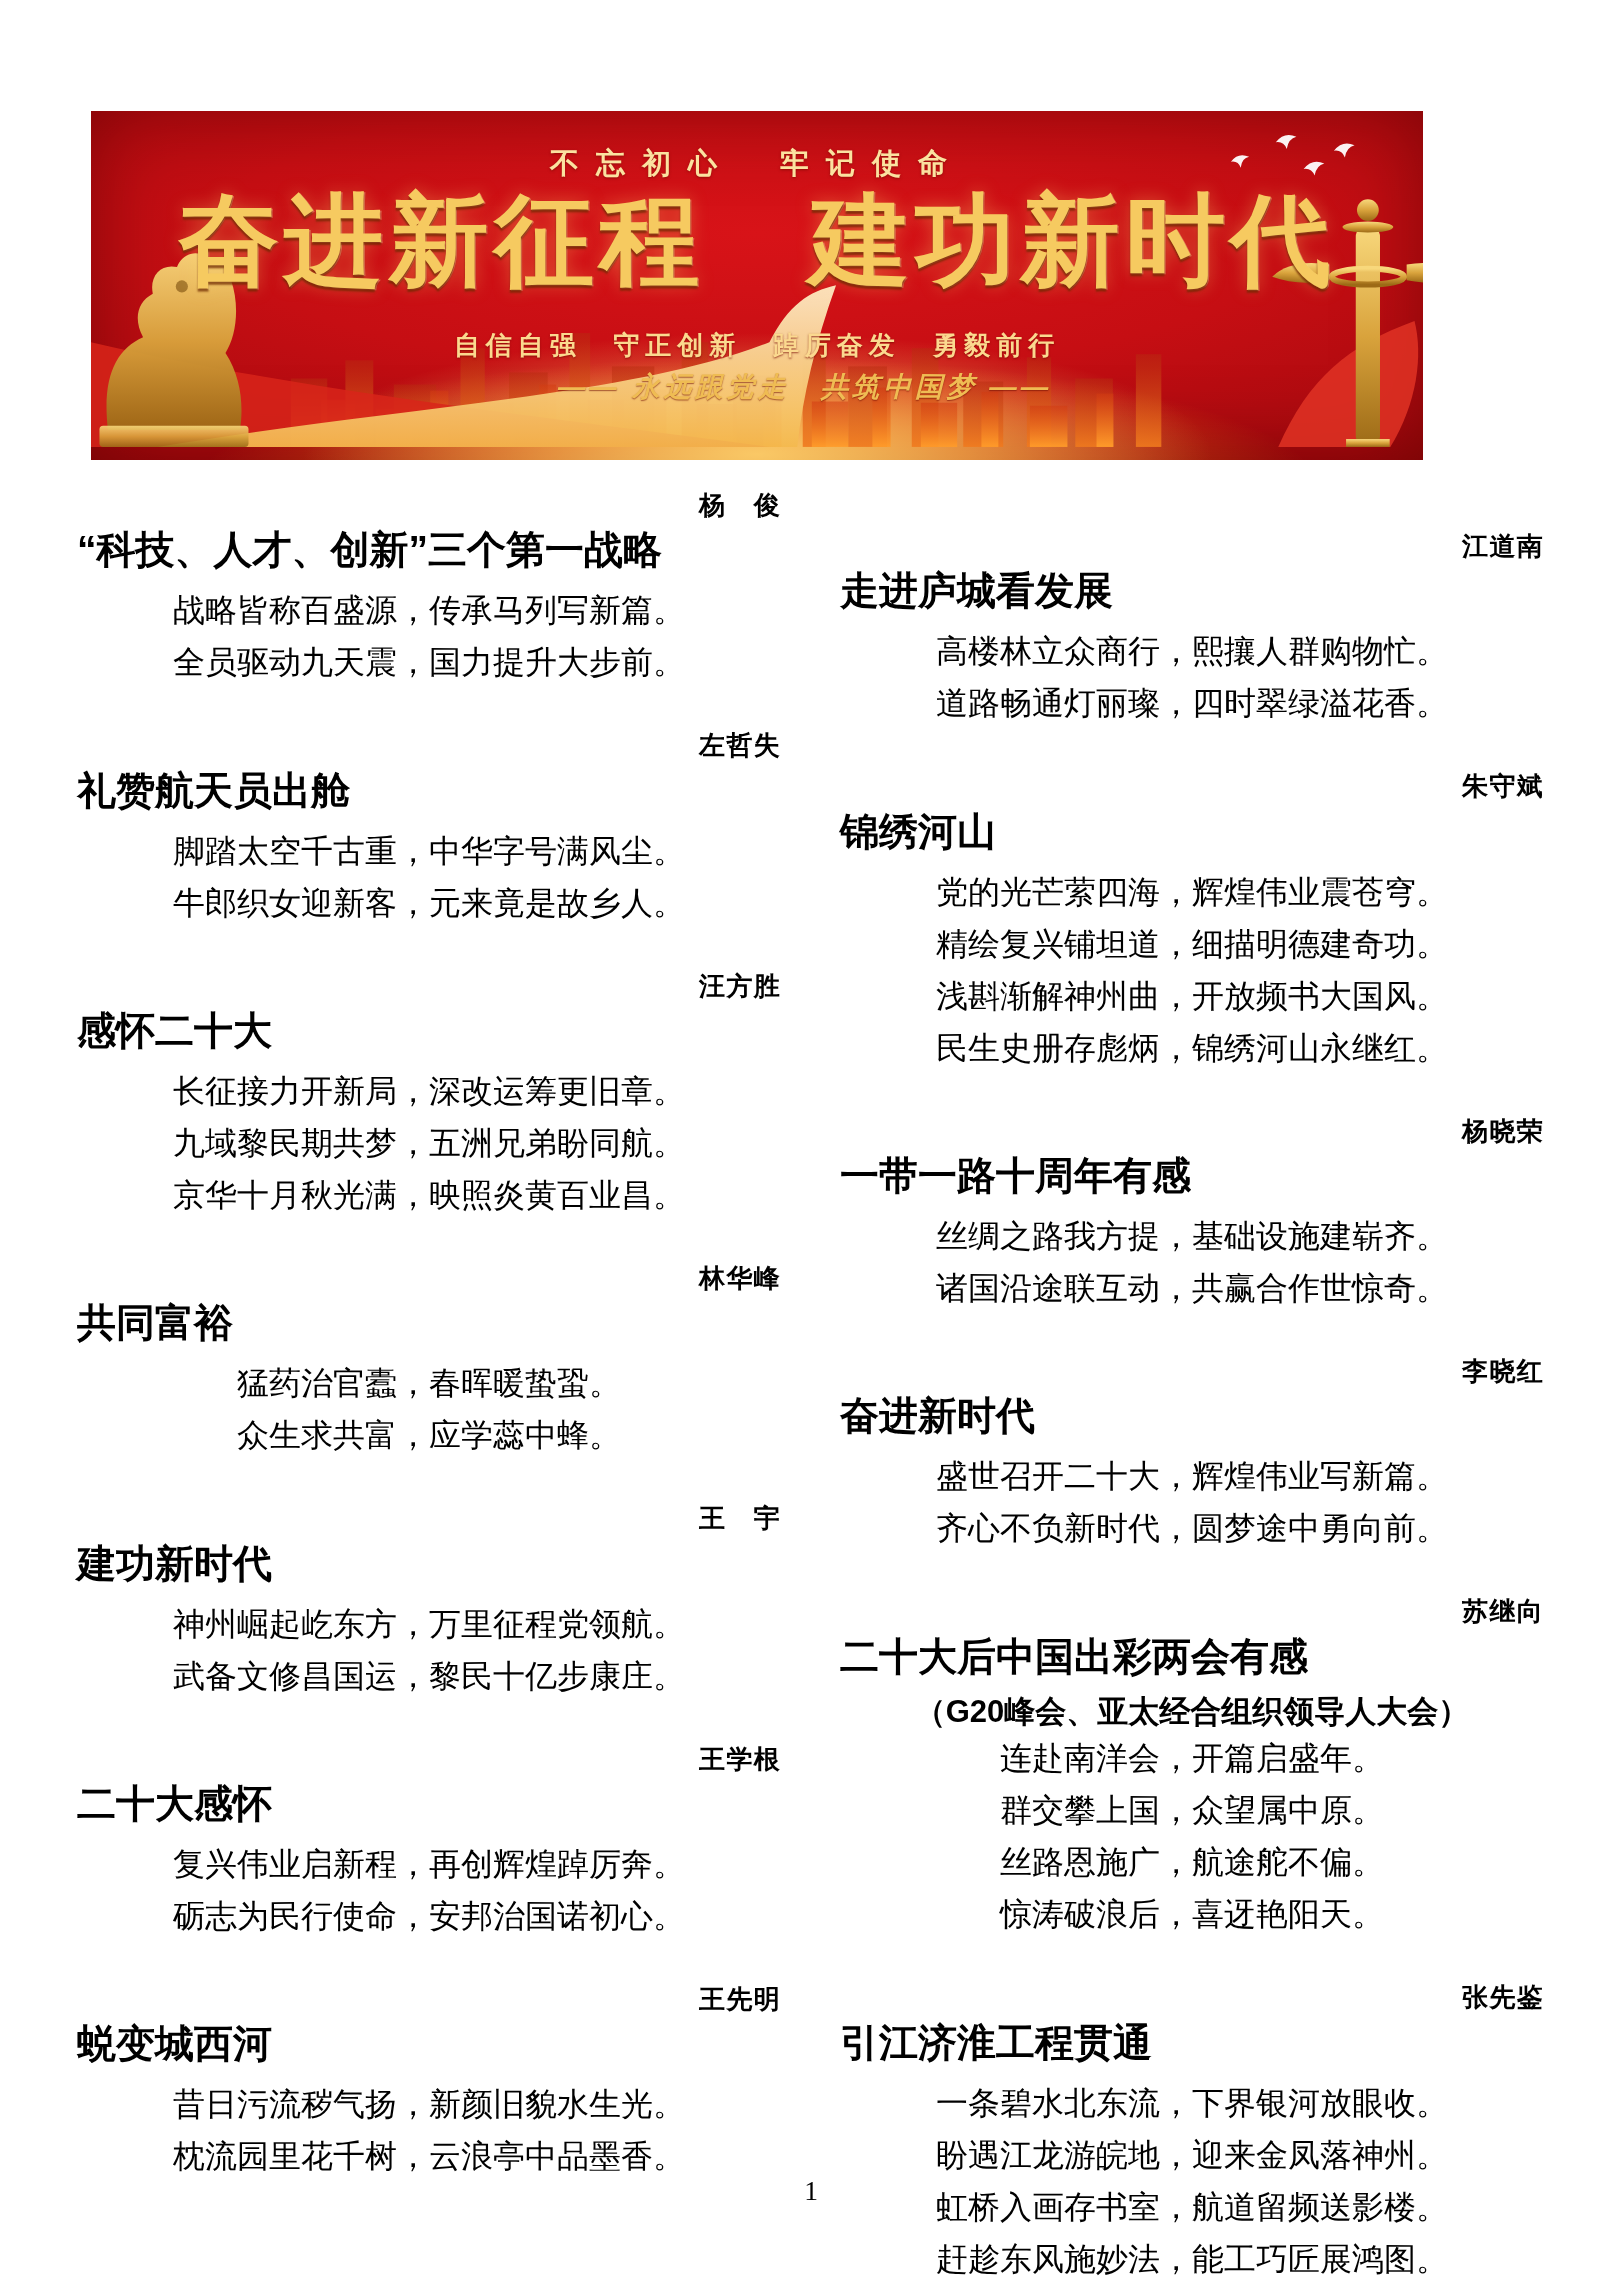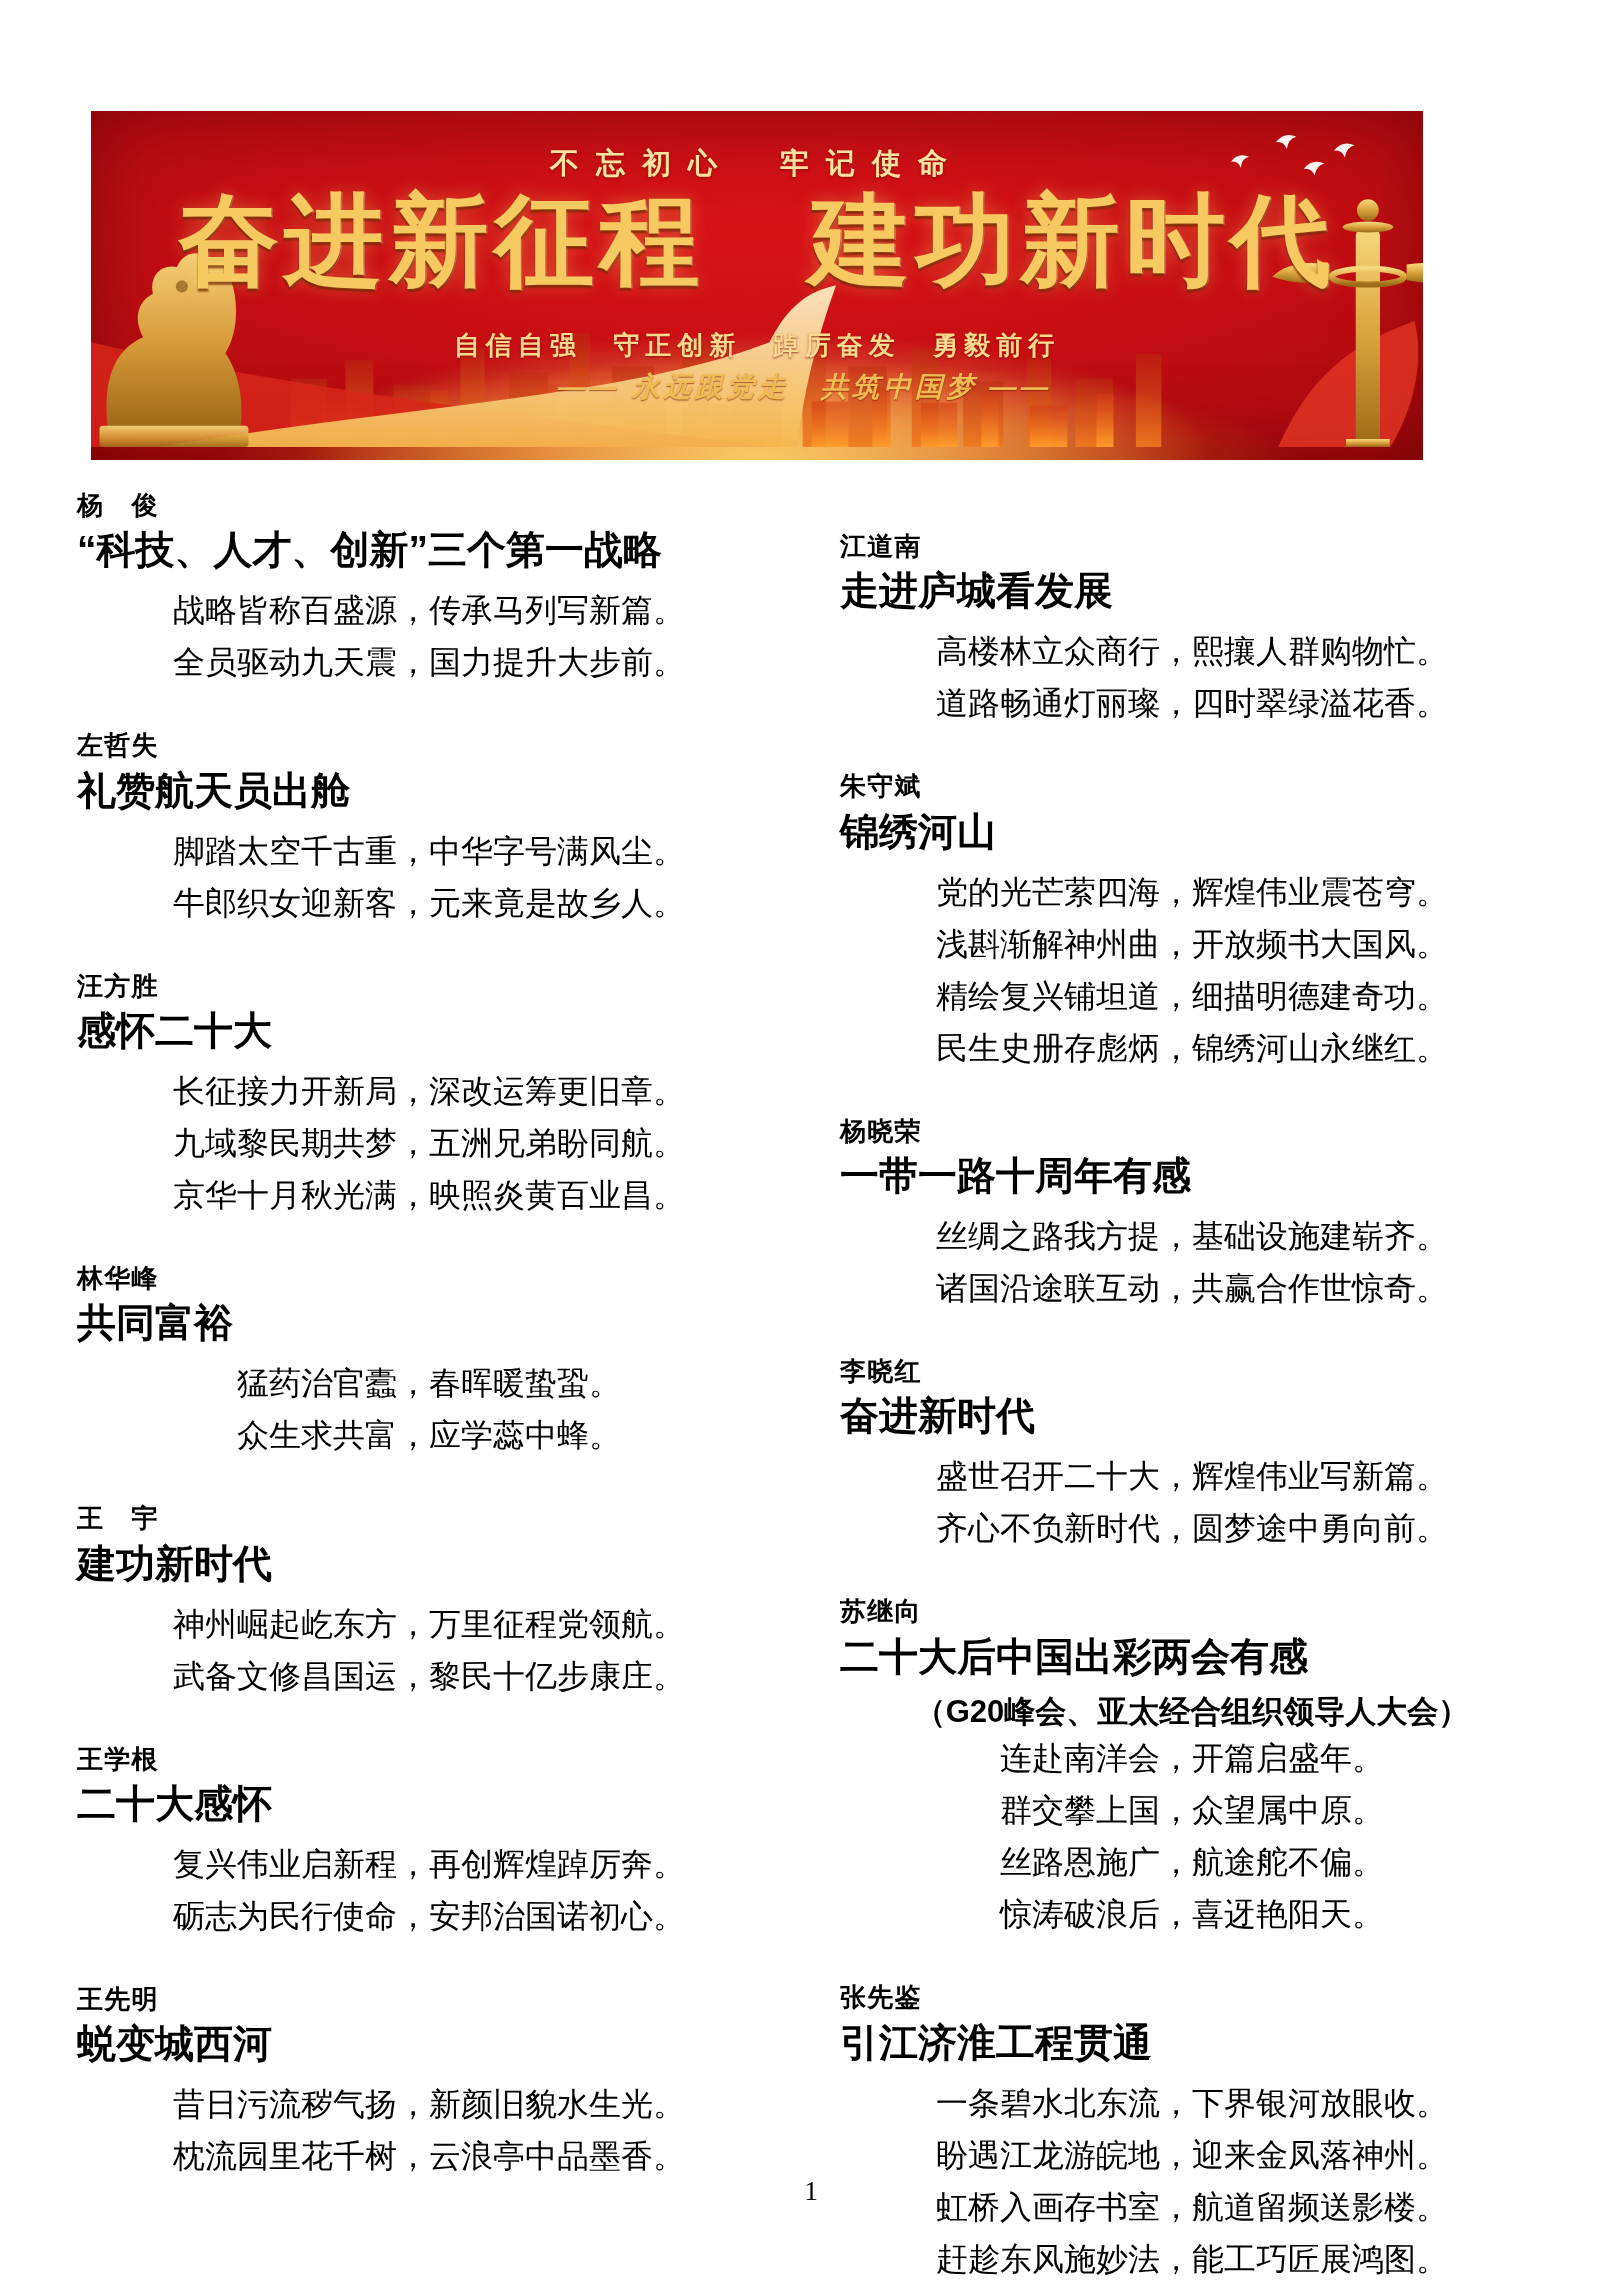--- a/index.html
+++ b/index.html
@@ -44,20 +44,21 @@
 
   
   .content{position:absolute;left:0;top:490px;width:1622px;}
   .column{position:absolute;top:0;width:704px;}
   .col-left{left:77px;}
   .col-right{left:840px;margin-top:41px;}
   .poem{margin-bottom:42px;}
   .author{
     font-size:26px;font-weight:bold;line-height:1.2;margin-bottom:5.2px;
     letter-spacing:1.3px;
+    text-align:right;
   }
   .title{
     font-size:39px;font-weight:bold;line-height:1.25;text-align:left;
     margin-bottom:9.2px;
   }
   .subtitle{
     font-size:31px;font-weight:bold;line-height:1.35;text-align:center;
   }
   .line{font-size:32px;line-height:52px;text-align:center;}
 
@@ -228,22 +229,22 @@
         <div class="poem">
           <div class="author">江道南</div>
           <div class="title">走进庐城看发展</div>
           <div class="line">高楼林立众商行，熙攘人群购物忙。</div>
           <div class="line">道路畅通灯丽璨，四时翠绿溢花香。</div>
         </div>
         <div class="poem">
           <div class="author">朱守斌</div>
           <div class="title">锦绣河山</div>
           <div class="line">党的光芒萦四海，辉煌伟业震苍穹。</div>
+          <div class="line">精绘复兴铺坦道，细描明德建奇功。</div>
           <div class="line">浅斟渐解神州曲，开放频书大国风。</div>
-          <div class="line">精绘复兴铺坦道，细描明德建奇功。</div>
           <div class="line">民生史册存彪炳，锦绣河山永继红。</div>
         </div>
         <div class="poem">
           <div class="author">杨晓荣</div>
           <div class="title">一带一路十周年有感</div>
           <div class="line">丝绸之路我方提，基础设施建崭齐。</div>
           <div class="line">诸国沿途联互动，共赢合作世惊奇。</div>
         </div>
         <div class="poem">
           <div class="author">李晓红</div>

